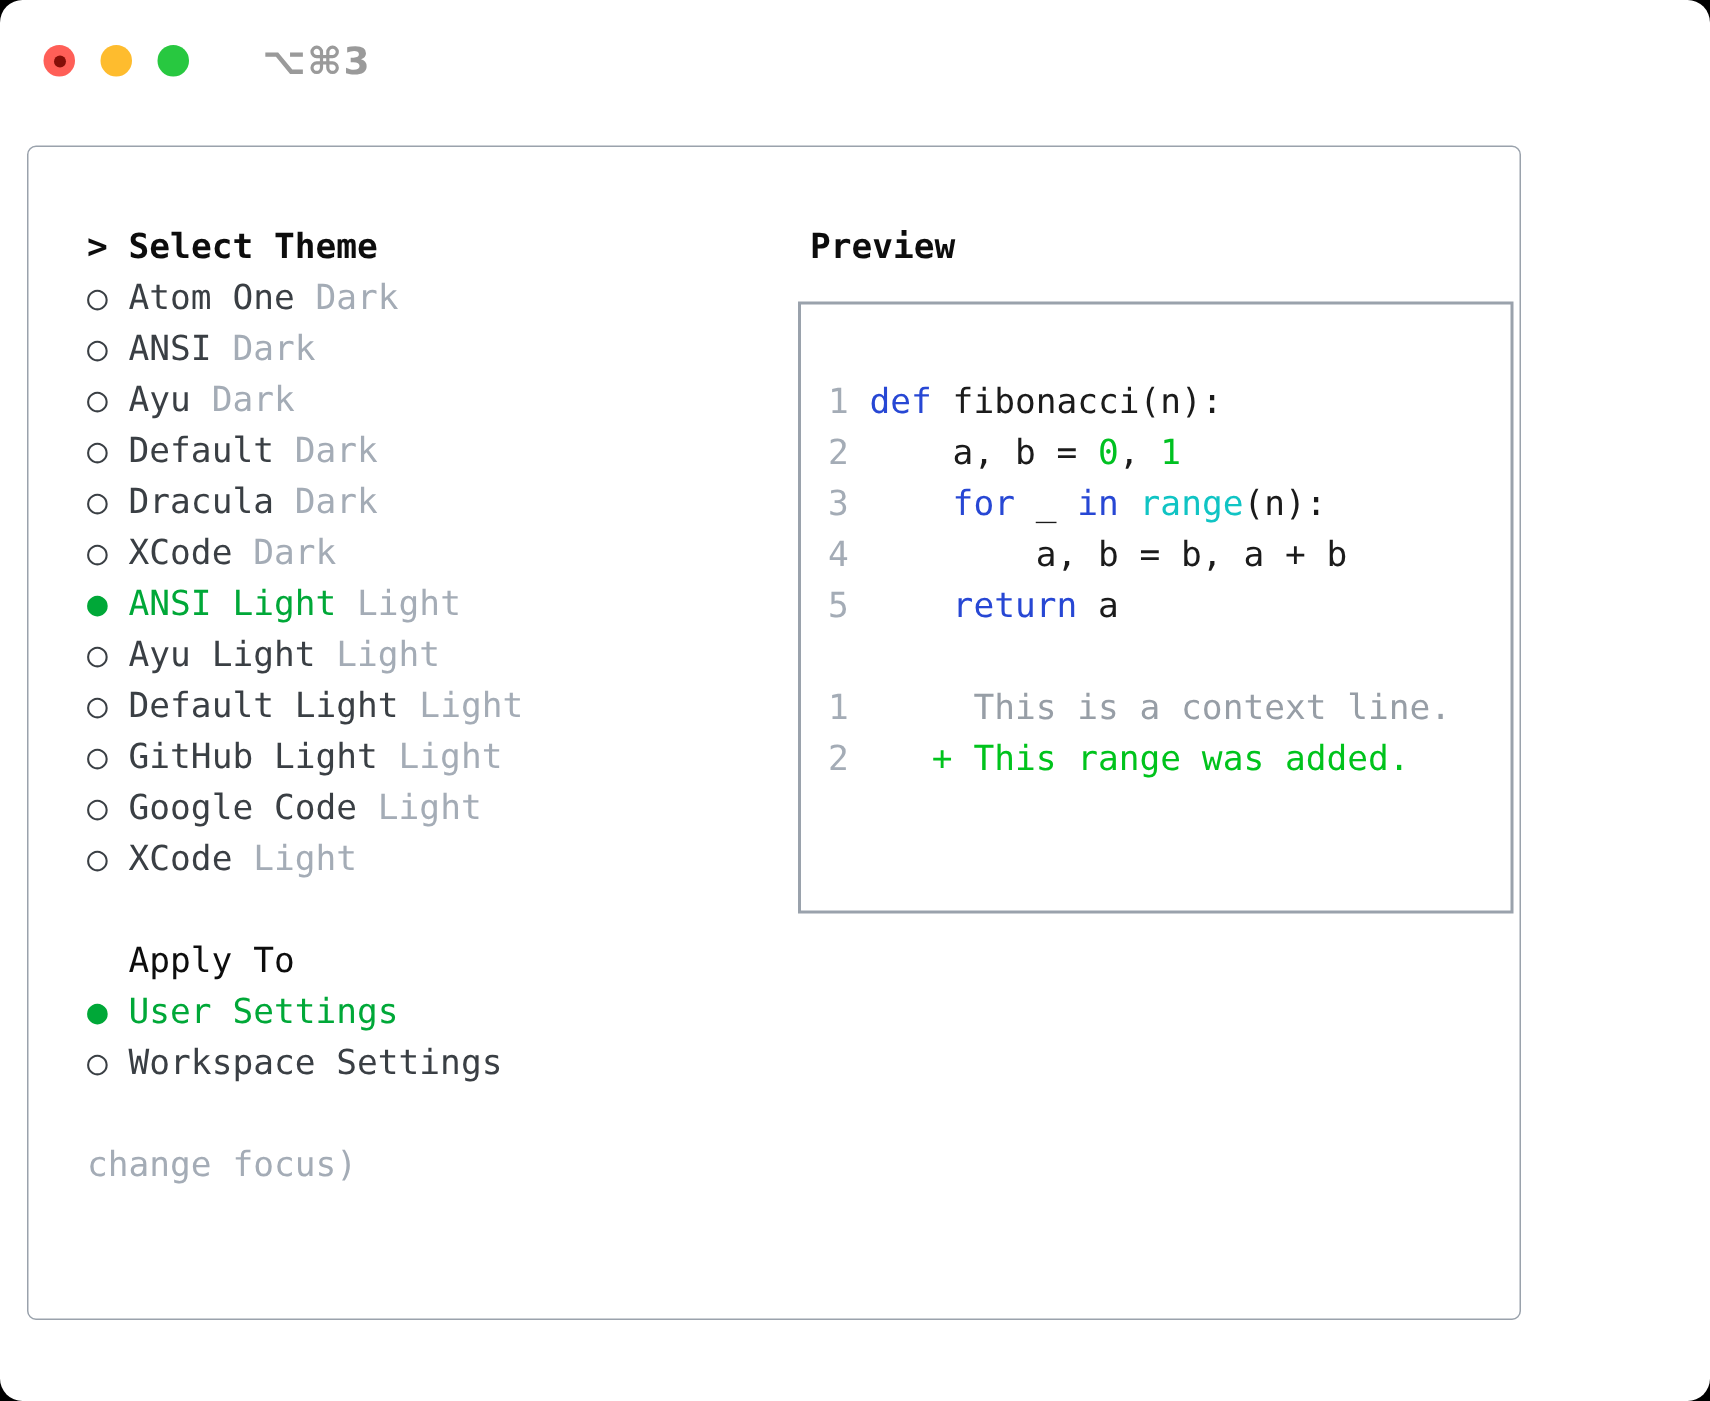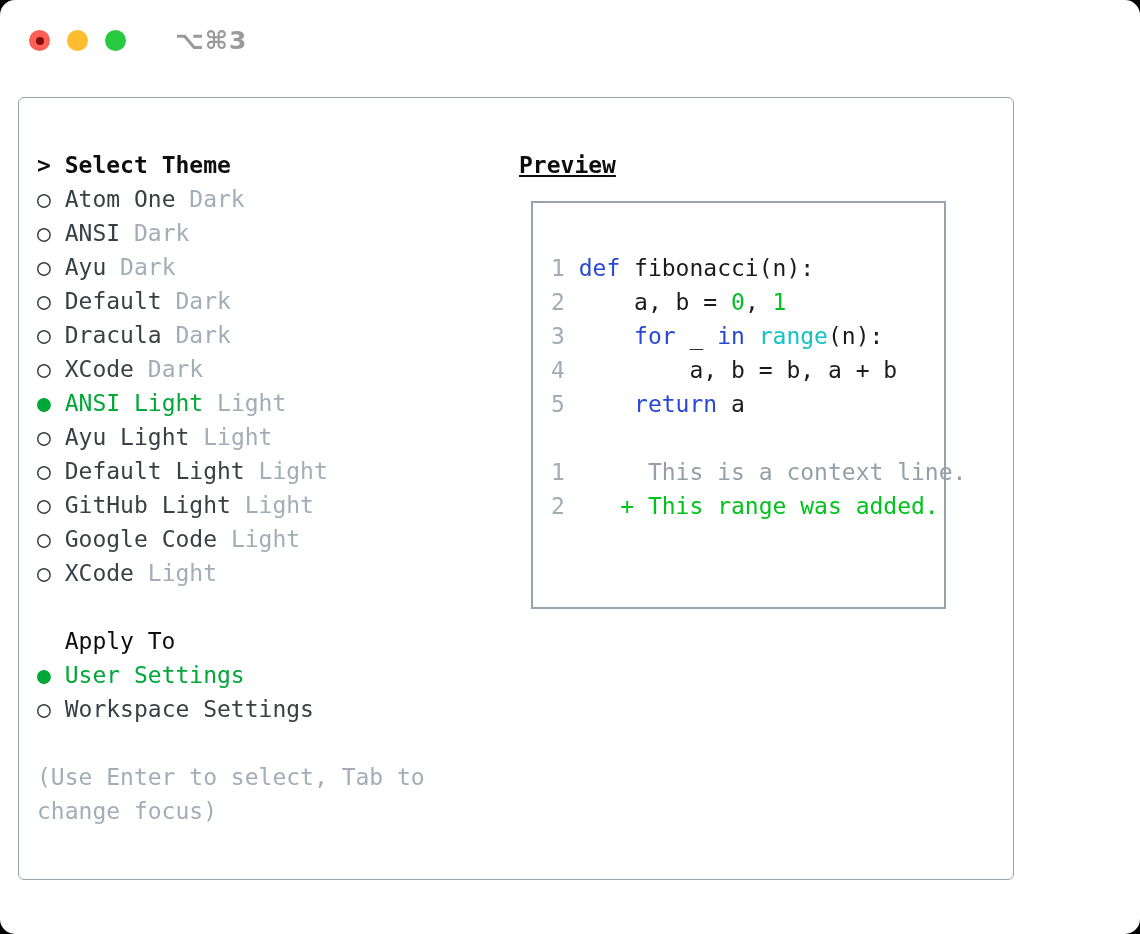--- a/index.html
+++ b/index.html
@@ -5,40 +5,40 @@
   html,body{margin:0;padding:0;background:#000;}
   body{width:1140px;height:934px;position:relative;font-family:"DejaVu Sans Mono",monospace;}
   .window{position:absolute;inset:0;background:#ffffff;border-radius:15px;overflow:hidden;}
   .titlebar{position:absolute;left:29px;top:26px;display:flex;align-items:center;}
   .tl{width:21px;height:21px;border-radius:50%;margin-right:17px;border:none;padding:0;position:relative;cursor:default;}
   .tl-red{background:var(--tl_red);}
   .tl-red::after{content:"";position:absolute;left:50%;top:50%;width:8px;height:8px;margin:-4px 0 0 -4px;border-radius:50%;background:var(--tl_red_dot);}
   .tl-yellow{background:var(--tl_yellow);}
   .tl-green{background:var(--tl_green);}
   .shortcut{margin-left:32px;font-family:"DejaVu Sans",sans-serif;font-weight:600;font-size:25px;color:var(--shortcut);letter-spacing:1px;}
-  .main-box{position:absolute;left:18px;top:97px;width:996px;height:783px;box-sizing:border-box;border:1.5px solid var(--border);border-radius:6px;background:#fff;}
+  .main-box{position:absolute;left:18px;top:97px;width:996px;height:783px;box-sizing:border-box;border:1.5px solid var(--border);border-radius:6px;background:#fff;padding-left:21px;}
   .content{display:flex;padding:50px 0 0 18px;}
   .col-left{width:462px;flex:none;}
   .col-right{flex:1;}
   .line{white-space:pre;height:34px;line-height:34px;font-size:23px;color:var(--plain);}
   .panel-header{font-weight:bold;color:var(--header);}
   .c-item{color:var(--item);}
   .c-muted{color:var(--muted);}
   .c-selgreen{color:var(--selected_green);}
   .c-plain{color:var(--plain);}
   .c-keyword{color:var(--keyword);}
   .c-builtin{color:var(--builtin);}
   .c-number{color:var(--number);}
   .c-context{color:var(--context);text-align:right;}
   .c-deleted{color:var(--deleted);}
   .c-added{color:var(--added);}
   .c-header{color:var(--header);}
   .apply-header{padding-left:2ch;}
-  .preview-header{padding-left:20px;text-decoration:underline;}
-  .preview-box{margin-left:32px;margin-top:19px;width:415px;height:408px;box-sizing:border-box;border:2px solid var(--border);background:#fff;padding:48px 0 0 18px;}
+  .preview-header{padding-left:20px;}
+  .preview-box{margin-left:12px;margin-top:19px;width:477px;height:408px;box-sizing:border-box;border:2px solid var(--border);background:#fff;padding:48px 0 0 18px;}
   .lineno{display:inline-block;width:1ch;margin-right:1ch;text-align:right;}
 </style>
 </head>
 <body>
 
 <div class="window">
 
   <div class="titlebar">
     <button class="tl tl-red"></button>
     <button class="tl tl-yellow"></button>
@@ -68,21 +68,20 @@
           </div>
 
         <div class="line"></div>
         <div class="line c-header apply-header">Apply To</div>
         <div>
             <div class="line"><span class="c-selgreen">●</span><span class="c-selgreen"> User Settings</span></div>
             <div class="line"><span class="c-item">○</span><span class="c-item"> Workspace Settings</span></div>
           </div>
 
         <div class="line"></div>
-        <div class="line c-muted">(Use Enter to select, Tab to</div>
         <div class="line c-muted">change focus)</div>
       </div>
 
       <div class="col-right">
         <div class="line panel-header preview-header">Preview</div>
         <div class="preview-box">
           <div>
               <div class="line"><span class="lineno c-muted">1</span><span><span class="c-keyword">def</span><span class="c-plain"> fibonacci(n):</span></span></div>
               <div class="line"><span class="lineno c-muted">2</span><span><span class="c-plain">    a, b = </span><span class="c-number">0</span><span class="c-plain">, </span><span class="c-number">1</span></span></div>
               <div class="line"><span class="lineno c-muted">3</span><span><span class="c-plain">    </span><span class="c-keyword">for</span><span class="c-plain"> _ </span><span class="c-keyword">in</span><span class="c-plain"> </span><span class="c-builtin">range</span><span class="c-plain">(n):</span></span></div>

